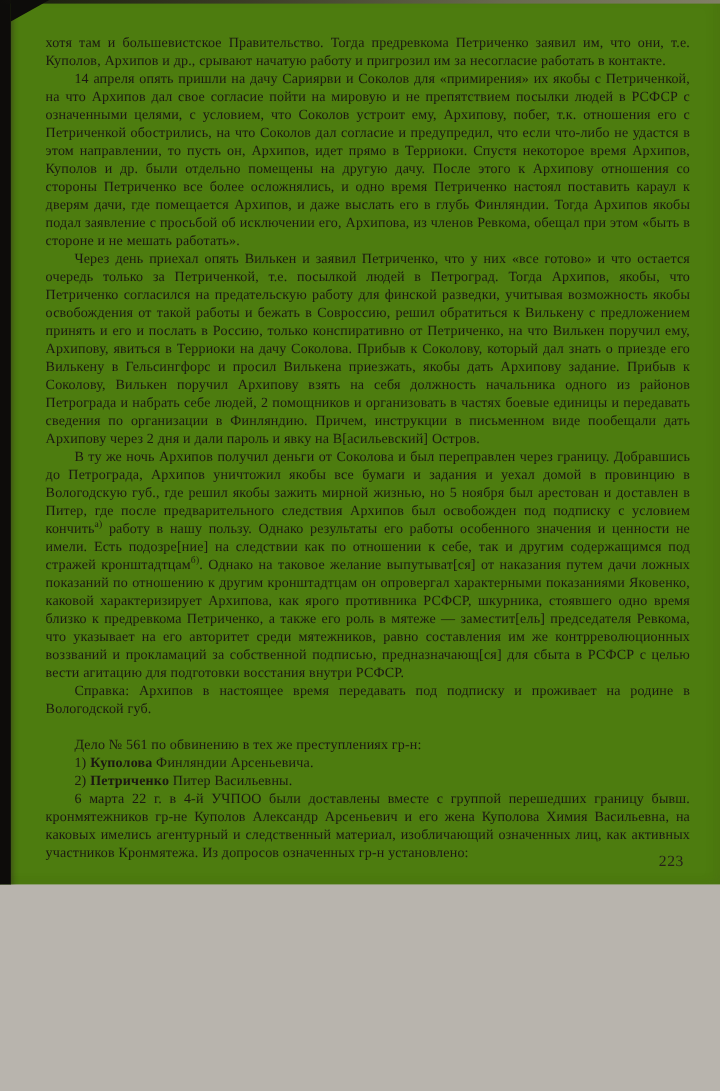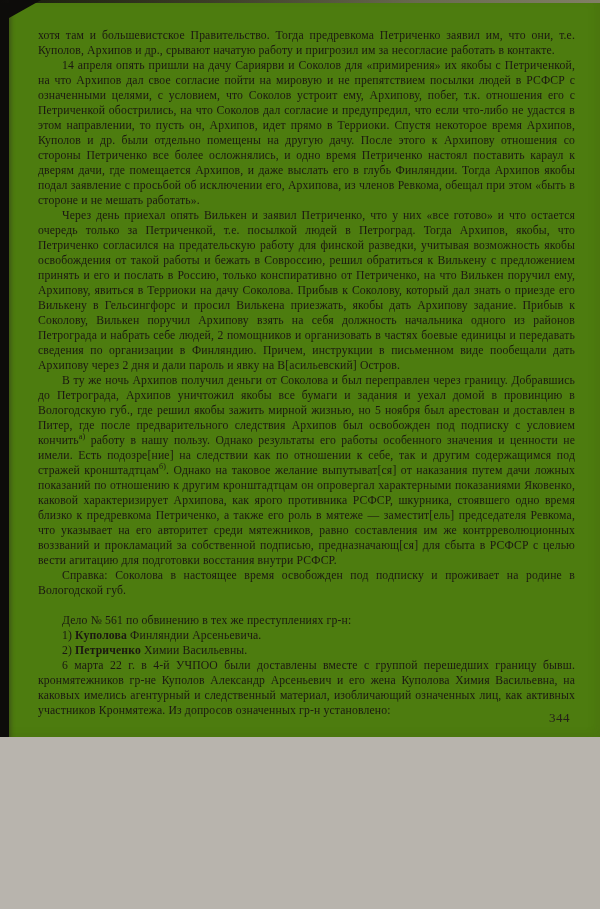--- a/index.html
+++ b/index.html
@@ -97,28 +97,28 @@
   <div class="top-strip"></div>
   <div class="corner-blob"></div>
   <div class="mark-1"></div>
   <div class="mark-2"></div>
 
   <div class="text-block">
     <p class="noindent">хотя там и большевистское Правительство. Тогда предревкома Петриченко заявил им, что они, т.е. Куполов, Архипов и др., срывают начатую работу и пригрозил им за несогласие работать в контакте.</p>
     <p>14 апреля опять пришли на дачу Сариярви и Соколов для «примирения» их якобы с Петриченкой, на что Архипов дал свое согласие пойти на мировую и не препятствием посылки людей в РСФСР с означенными целями, с условием, что Соколов устроит ему, Архипову, побег, т.к. отношения его с Петриченкой обострились, на что Соколов дал согласие и предупредил, что если что-либо не удастся в этом направлении, то пусть он, Архипов, идет прямо в Терриоки. Спустя некоторое время Архипов, Куполов и др. были отдельно помещены на другую дачу. После этого к Архипову отношения со стороны Петриченко все более осложнялись, и одно время Петриченко настоял поставить караул к дверям дачи, где помещается Архипов, и даже выслать его в глубь Финляндии. Тогда Архипов якобы подал заявление с просьбой об исключении его, Архипова, из членов Ревкома, обещал при этом «быть в стороне и не мешать работать».</p>
     <p>Через день приехал опять Вилькен и заявил Петриченко, что у них «все готово» и что остается очередь только за Петриченкой, т.е. посылкой людей в Петроград. Тогда Архипов, якобы, что Петриченко согласился на предательскую работу для финской разведки, учитывая возможность якобы освобождения от такой работы и бежать в Совроссию, решил обратиться к Вилькену с предложением принять и его и послать в Россию, только конспиративно от Петриченко, на что Вилькен поручил ему, Архипову, явиться в Терриоки на дачу Соколова. Прибыв к Соколову, который дал знать о приезде его Вилькену в Гельсингфорс и просил Вилькена приезжать, якобы дать Архипову задание. Прибыв к Соколову, Вилькен поручил Архипову взять на себя должность начальника одного из районов Петрограда и набрать себе людей, 2 помощников и организовать в частях боевые единицы и передавать сведения по организации в Финляндию. Причем, инструкции в письменном виде пообещали дать Архипову через 2 дня и дали пароль и явку на В[асильевский] Остров.</p>
     <p><span>В ту же ночь Архипов получил деньги от Соколова и был переправлен через границу. Добравшись до Петрограда, Архипов уничтожил якобы все бумаги и задания и уехал домой в провинцию в Вологодскую губ., где решил якобы зажить мирной жизнью, но 5 ноября был арестован и доставлен в Питер, где после предварительного следствия Архипов был освобожден под подписку с условием кончить</span><sup>а)</sup><span> работу в нашу пользу. Однако результаты его работы особенного значения и ценности не имели. Есть подозре[ние] на следствии как по отношении к себе, так и другим содержащимся под стражей кронштадтцам</span><sup>б)</sup><span>. Однако на таковое желание выпутыват[ся] от наказания путем дачи ложных показаний по отношению к другим кронштадтцам он опровергал характерными показаниями Яковенко, каковой характеризирует Архипова, как ярого противника РСФСР, шкурника, стоявшего одно время близко к предревкома Петриченко, а также его роль в мятеже — заместит[ель] председателя Ревкома, что указывает на его авторитет среди мятежников, равно составления им же контрреволюционных воззваний и прокламаций за собственной подписью, предназначающ[ся] для сбыта в РСФСР с целью вести агитацию для подготовки восстания внутри РСФСР.</span></p>
-    <p>Справка: Соколова в настоящее время освобожден под подписку и проживает на родине в Вологодской губ.</p>
+    <p>Справка: Архипов в настоящее время передавать под подписку и проживает на родине в Вологодской губ.</p>
     <p class="case-gap">Дело № 561 по обвинению в тех же преступлениях гр-н:</p>
     <p><span>1) </span><b>Куполова</b><span> Финляндии Арсеньевича.</span></p>
-    <p><span>2) </span><b>Петриченко</b><span> Химии Васильевны.</span></p>
+    <p><span>2) </span><b>Петриченко</b><span> Питер Васильевны.</span></p>
     <p>6 марта 22 г. в 4-й УЧПОО были доставлены вместе с группой перешедших границу бывш. кронмятежников гр-не Куполов Александр Арсеньевич и его жена Куполова Химия Васильевна, на каковых имелись агентурный и следственный материал, изобличающий означенных лиц, как активных участников Кронмятежа. Из допросов означенных гр-н установлено:</p>
   </div>
 
   <div class="footnotes">
     <div class="fn-rule"></div>
     <p><sup>а)</sup><span> Так в документе, очевидно, «начать».</span></p>
     <p><sup>б)</sup><span> Так в документе.</span></p>
   </div>
 
-  <div class="pagenum">344</div>
+  <div class="pagenum">223</div>
 
 </div>
 
 </body></html>

